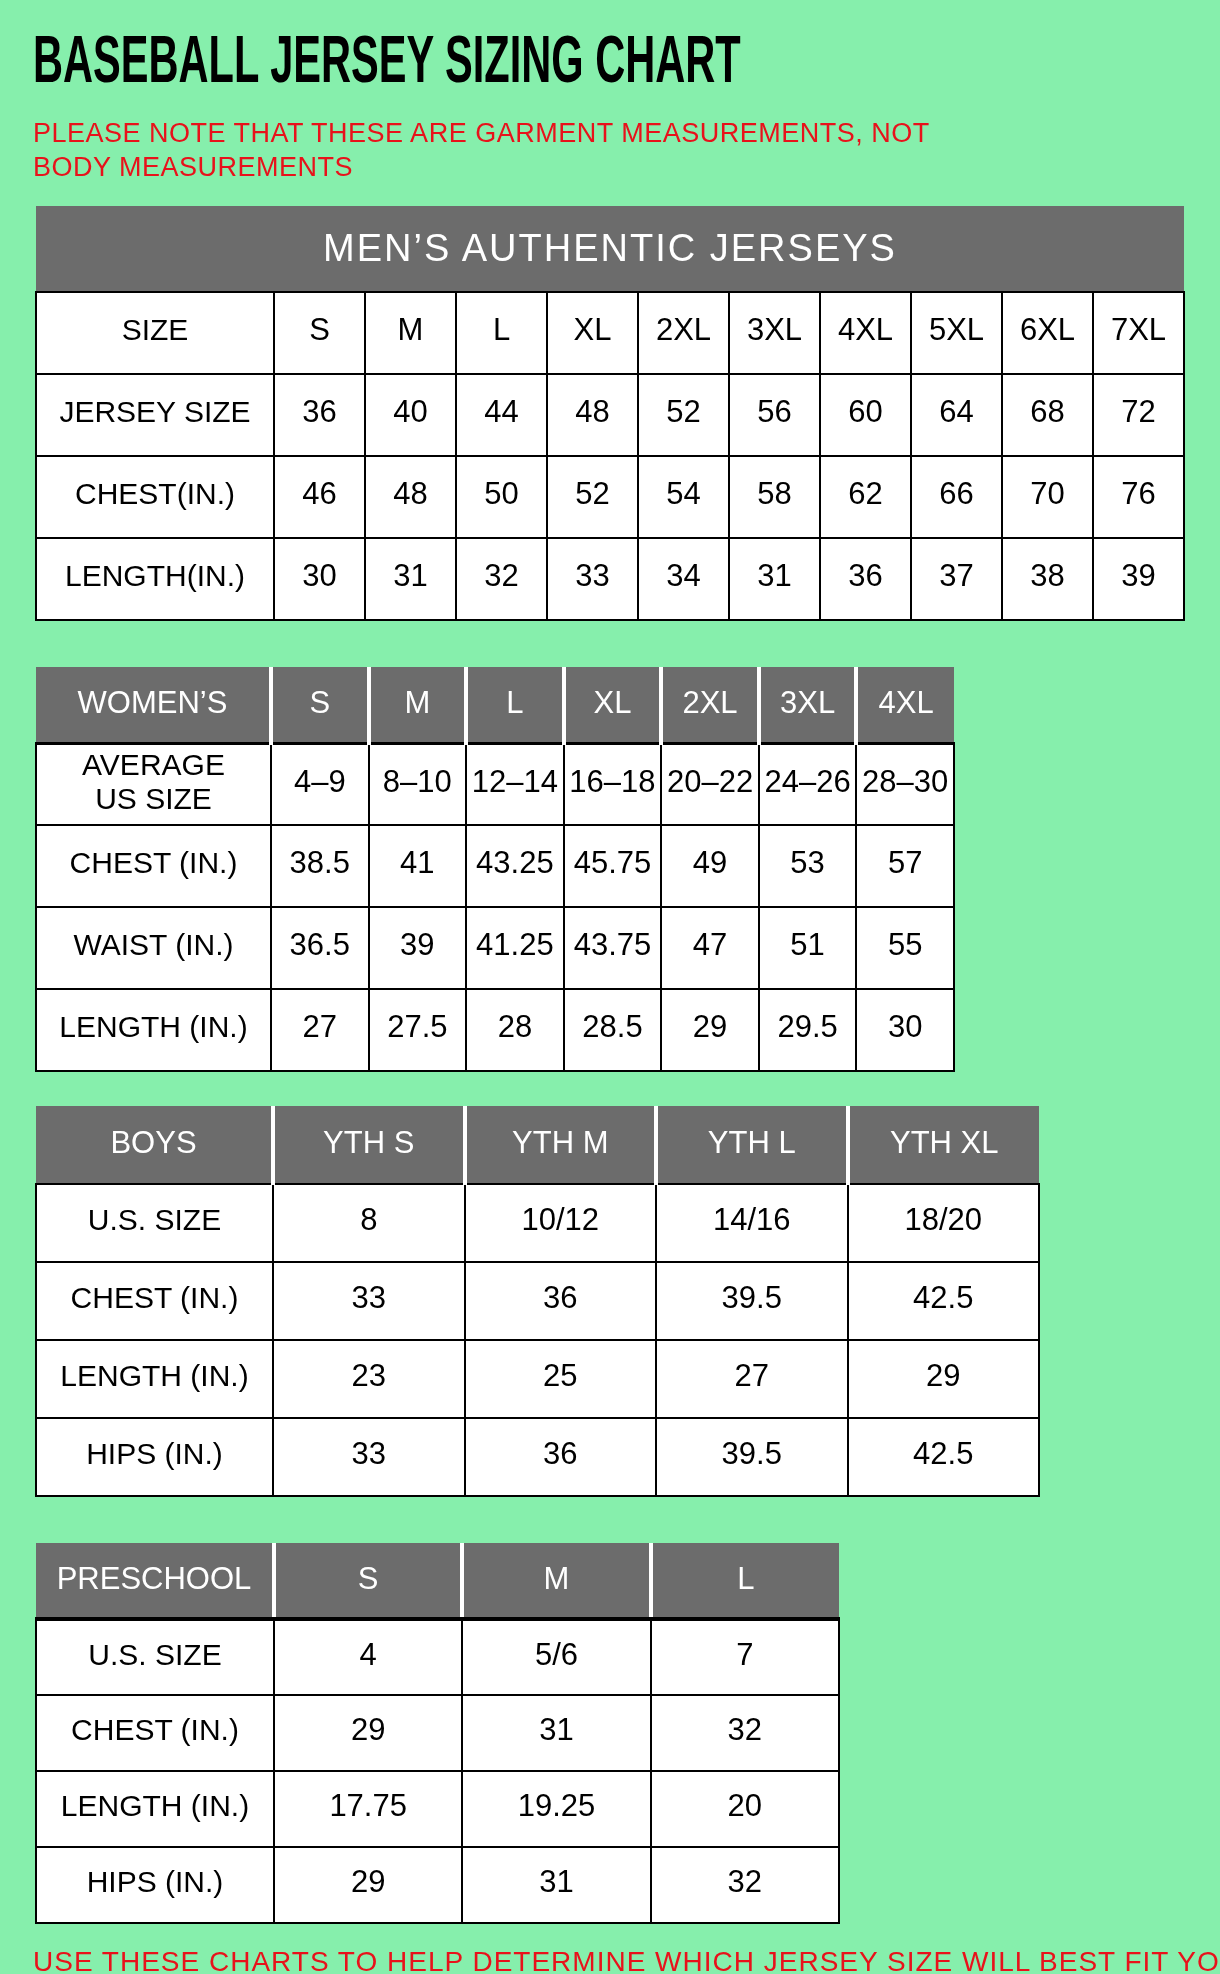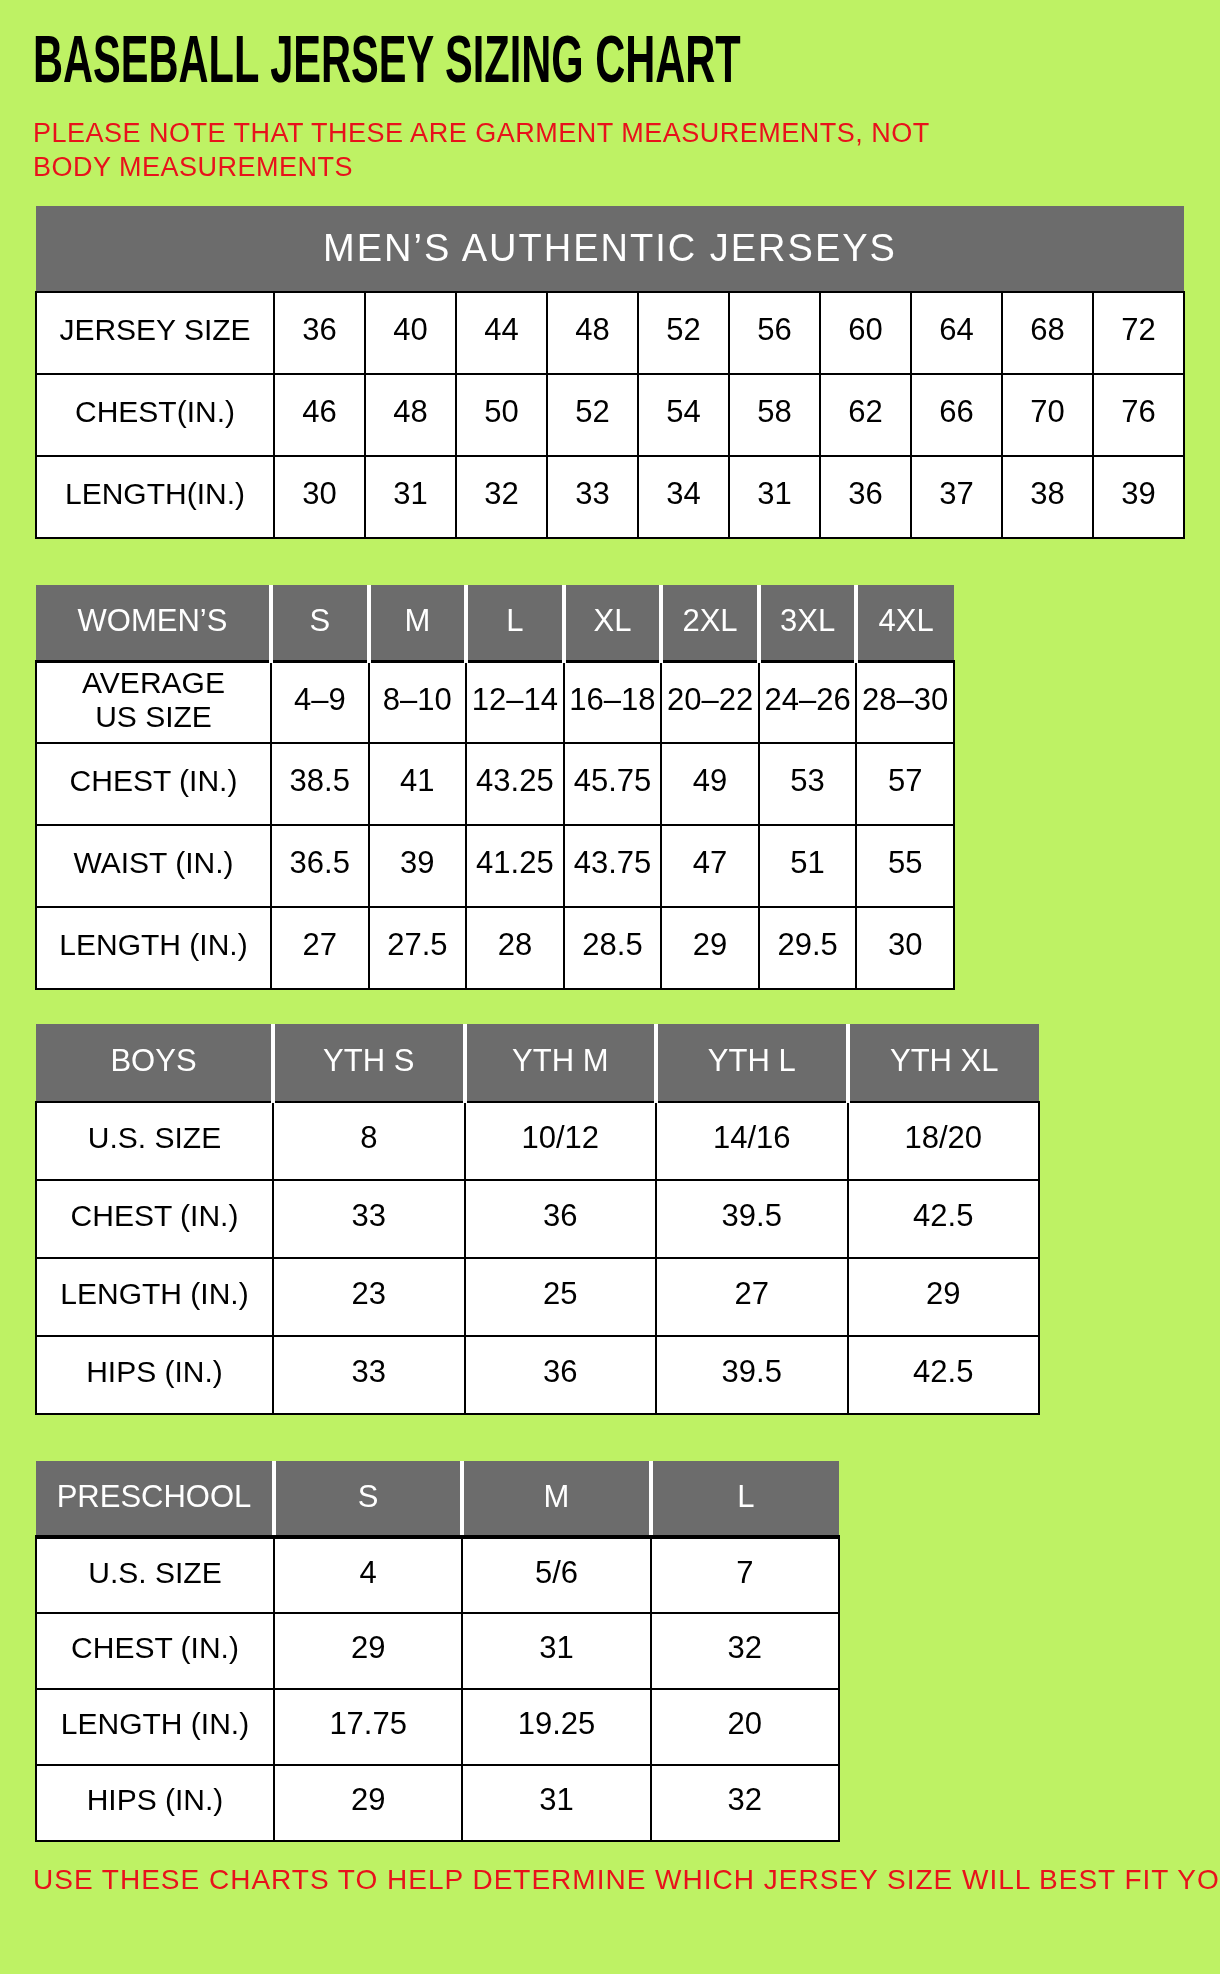--- a/index.html
+++ b/index.html
@@ -1,18 +1,18 @@
 <!DOCTYPE html>
 <html><head>
 <meta charset="utf-8">
 <style>
   * { box-sizing: border-box; }
   html, body { margin: 0; padding: 0; background: #ffffff; }
   body { font-family: "Liberation Sans", "DejaVu Sans", sans-serif; color: #000; }
-  .page { width: 1220px; height: 1974px; background: #bef264; overflow: hidden; position: relative; }
+  .page { width: 1220px; height: 1974px; background: #86efac; overflow: hidden; position: relative; }
 
   .title {
     margin: 30px 0 0 33px;
     font-size: 66px;
     font-weight: bold;
     line-height: 0.9;
     white-space: nowrap;
     transform: scaleX(0.63);
     transform-origin: left center;
     letter-spacing: 0;
@@ -111,20 +111,33 @@
     <colgroup>
         <col class="c-lbl">
         <col span="10" class="c-val">
       </colgroup>
     <thead>
       <tr>
         <th colspan="11" class="banner">MEN’S AUTHENTIC JERSEYS</th>
       </tr>
     </thead>
     <tbody>
+        <tr>
+          <th class="rowlbl">SIZE</th>
+          <td>S</td>
+          <td>M</td>
+          <td>L</td>
+          <td>XL</td>
+          <td>2XL</td>
+          <td>3XL</td>
+          <td>4XL</td>
+          <td>5XL</td>
+          <td>6XL</td>
+          <td>7XL</td>
+        </tr>
         <tr>
           <th class="rowlbl">JERSEY SIZE</th>
           <td>36</td>
           <td>40</td>
           <td>44</td>
           <td>48</td>
           <td>52</td>
           <td>56</td>
           <td>60</td>
           <td>64</td>

